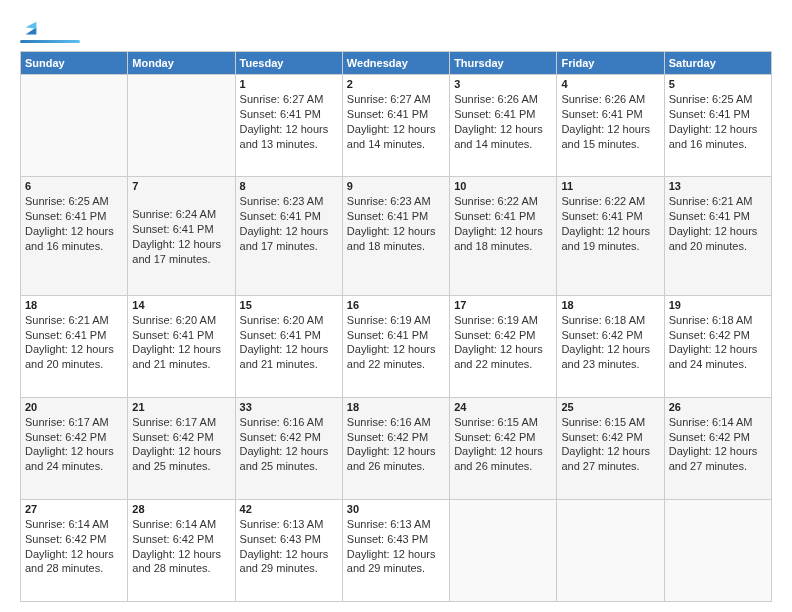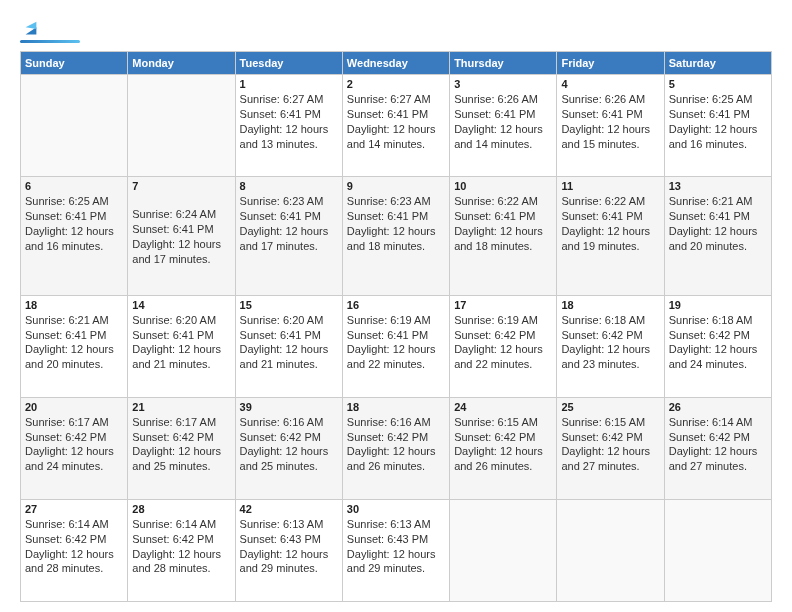--- a/index.html
+++ b/index.html
@@ -279,21 +279,21 @@
 Sunset: 6:42 PM
 Daylight: 12 hours and 24 minutes.</div>
           </td>
           <td>
             <span class="day-num">21</span>
             <div class="cell-info" style="white-space: pre-line;">Sunrise: 6:17 AM
 Sunset: 6:42 PM
 Daylight: 12 hours and 25 minutes.</div>
           </td>
           <td>
-            <span class="day-num">39</span>
+            <span class="day-num">33</span>
             <div class="cell-info" style="white-space: pre-line;">Sunrise: 6:16 AM
 Sunset: 6:42 PM
 Daylight: 12 hours and 25 minutes.</div>
           </td>
           <td>
             <span class="day-num">18</span>
             <div class="cell-info" style="white-space: pre-line;">Sunrise: 6:16 AM
 Sunset: 6:42 PM
 Daylight: 12 hours and 26 minutes.</div>
           </td>

